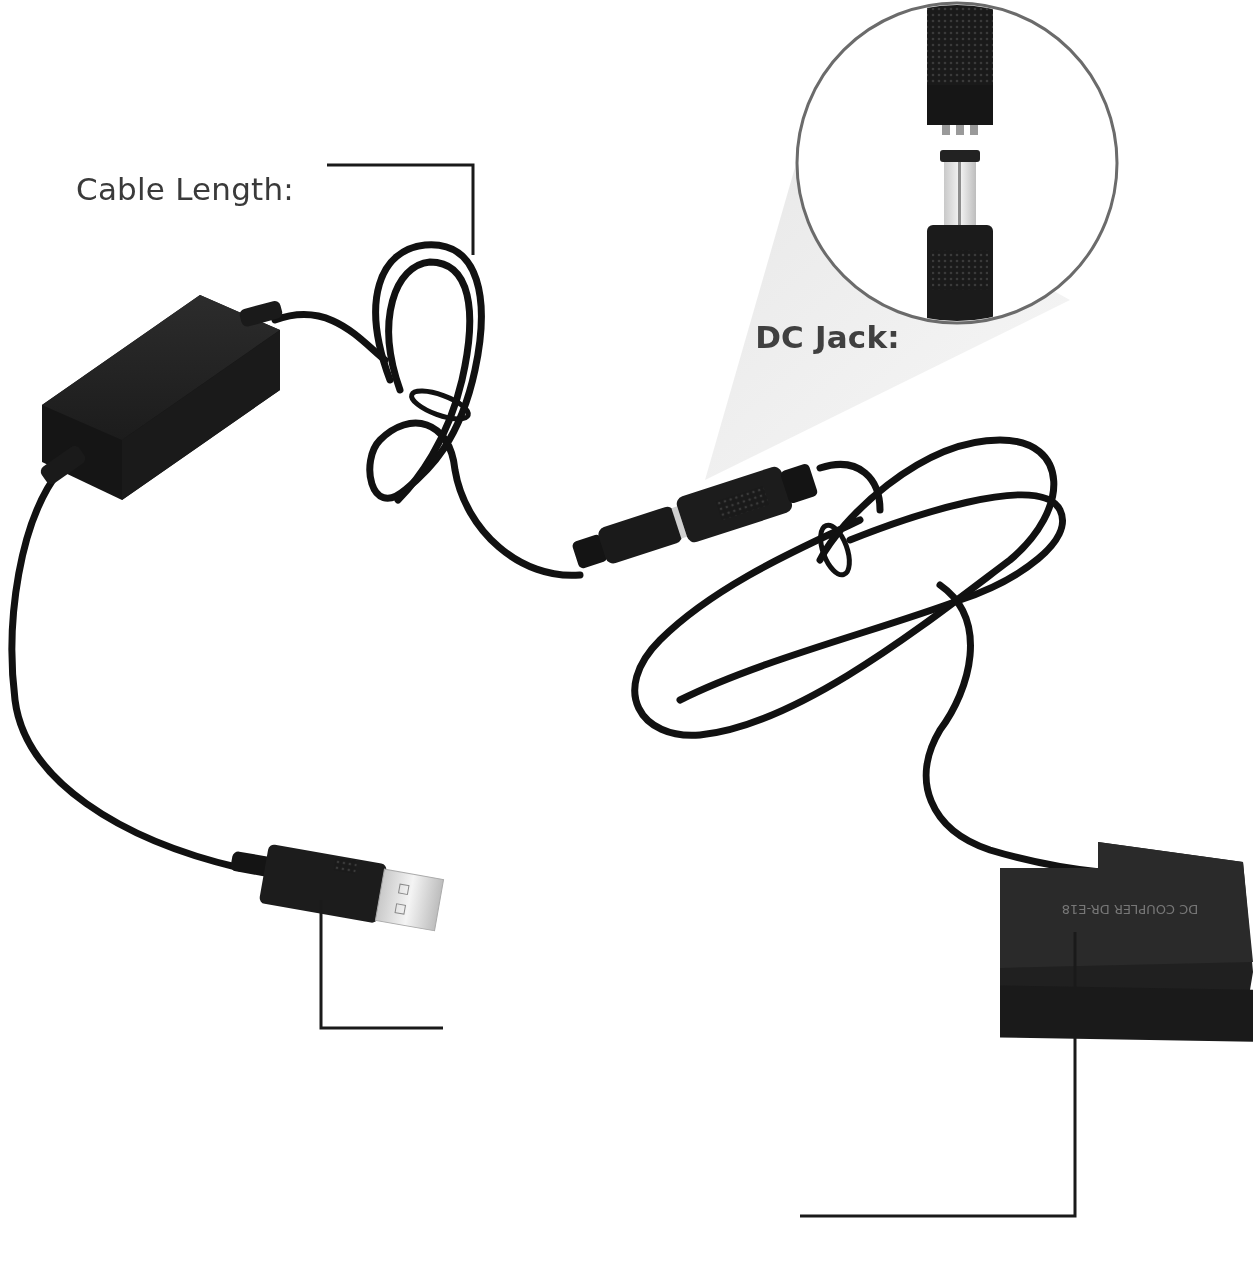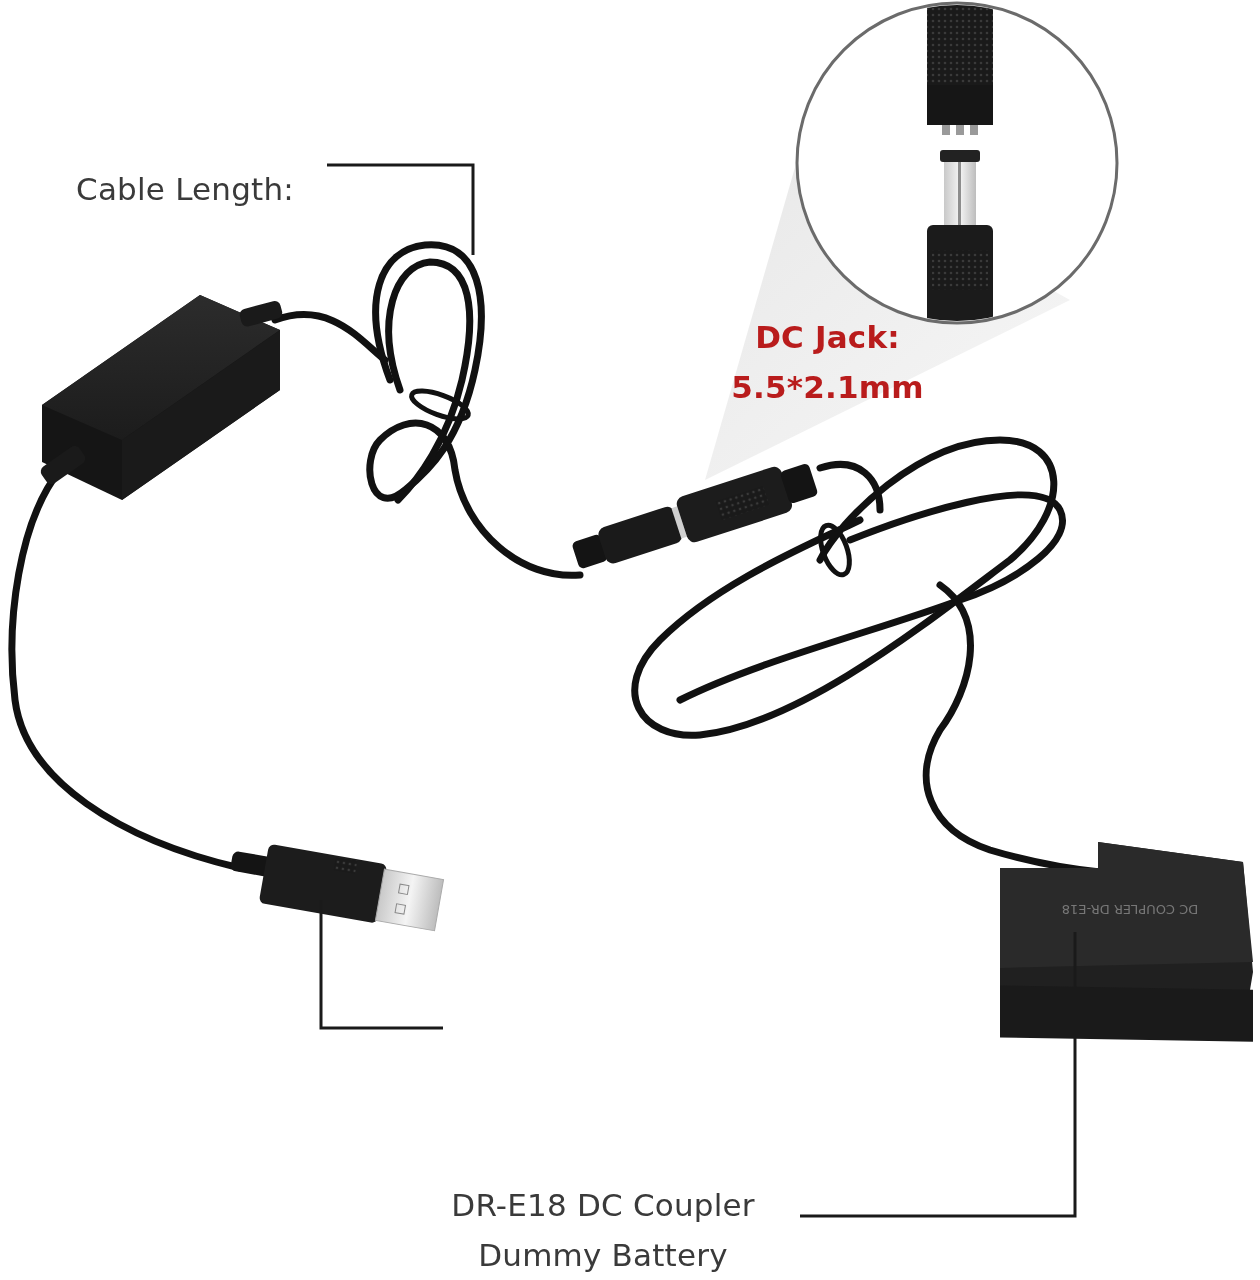--- a/index.html
+++ b/index.html
@@ -13,21 +13,21 @@
     .stage { position: absolute; left: 0; top: 0; width: 1260px; height: 1280px; }
     .label {
       position: absolute;
       color: #3a3a3a;
       font-size: 31px;
       line-height: 50px;
       text-align: center;
       white-space: nowrap;
       letter-spacing: 0.2px;
     }
-    .label.bold { font-weight: bold; color: #b91c1c; }
+    .label.bold { font-weight: bold; color: #404040; }
     #lbl-cable { left: 55px; top: 140px; width: 260px; margin-top: 24px; }
     #lbl-dc { left: 720px; top: 312px; width: 215px; }
     #lbl-usb { left: 452px; top: 1006px; text-align: left; }
     #lbl-coupler { left: 418px; top: 1180px; width: 370px; }
   </style>
 </head>
 <body>
 
 <div class="stage">
   <svg width="1260" height="1280" viewBox="0 0 1260 1280" xmlns="http://www.w3.org/2000/svg">
@@ -139,21 +139,16 @@
       <polyline points="1075,932 1075,1216 800,1216"></polyline>
     </g>
   </svg>
 
   <div class="label" id="lbl-cable">
     <div>Cable Length:</div>
   </div>
 
   <div class="label bold" id="lbl-dc">
     <div>DC Jack:</div>
-    <div>5.5*2.1mm</div>
   </div>
 
 
-  <div class="label" id="lbl-coupler">
-    <div>DR-E18 DC Coupler</div>
-    <div>Dummy Battery</div>
-  </div>
 </div>
 
 </body></html>

